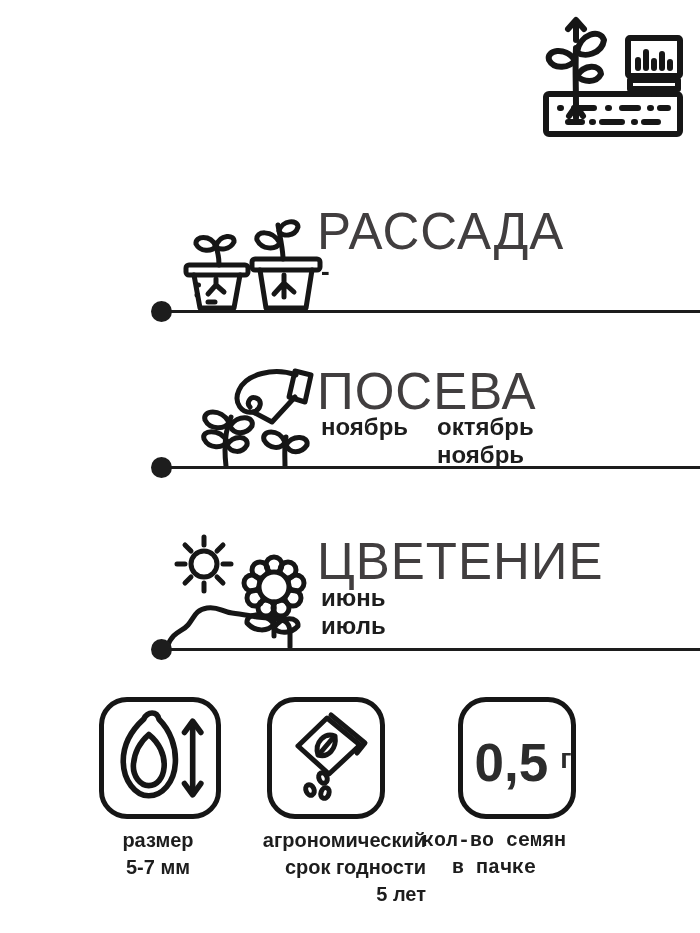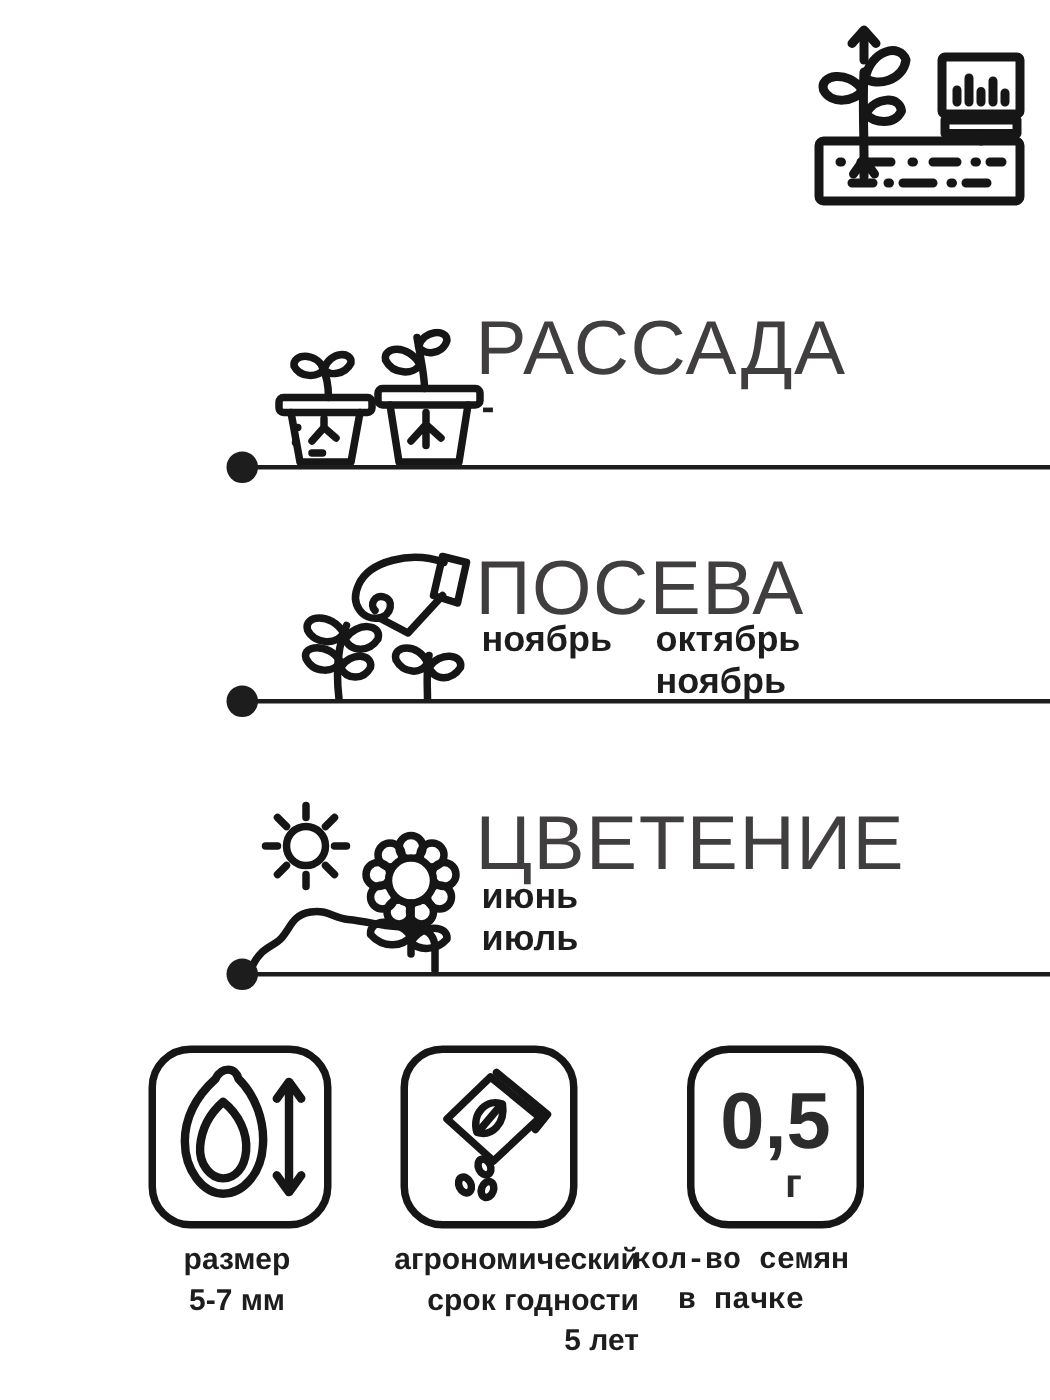--- a/index.html
+++ b/index.html
@@ -29,21 +29,21 @@
   .v3c1{left:321px;top:584px;}
   .line{
     left:162px;width:538px;height:3px;background:#1d1d1d;
   }
   .dot{
     width:21px;height:21px;border-radius:50%;background:#1d1d1d;left:151px;
   }
   .card{
     top:697px;height:122px;border:5px solid #161616;border-radius:28px;
     box-sizing:border-box;display:flex;align-items:center;justify-content:center;
-    flex-direction:column;background:#fff;
+    flex-direction:row;background:#fff;
   }
   .card1{left:99px;width:122px;}
   .card2{left:267px;width:118px;}
   .card3{left:458px;width:118px;}
   .card-value{font-size:53px;font-weight:700;color:#2c2c2c;line-height:1;margin-top:8px;}
   .card-unit{font-size:27px;font-weight:700;color:#2c2c2c;line-height:1;margin-top:2px;transform:translateX(12px);}
   .caption{
     top:827px;width:200px;text-align:center;font-size:20px;font-weight:700;
     color:#1d1d1d;line-height:27px;white-space:pre-line;
   }

